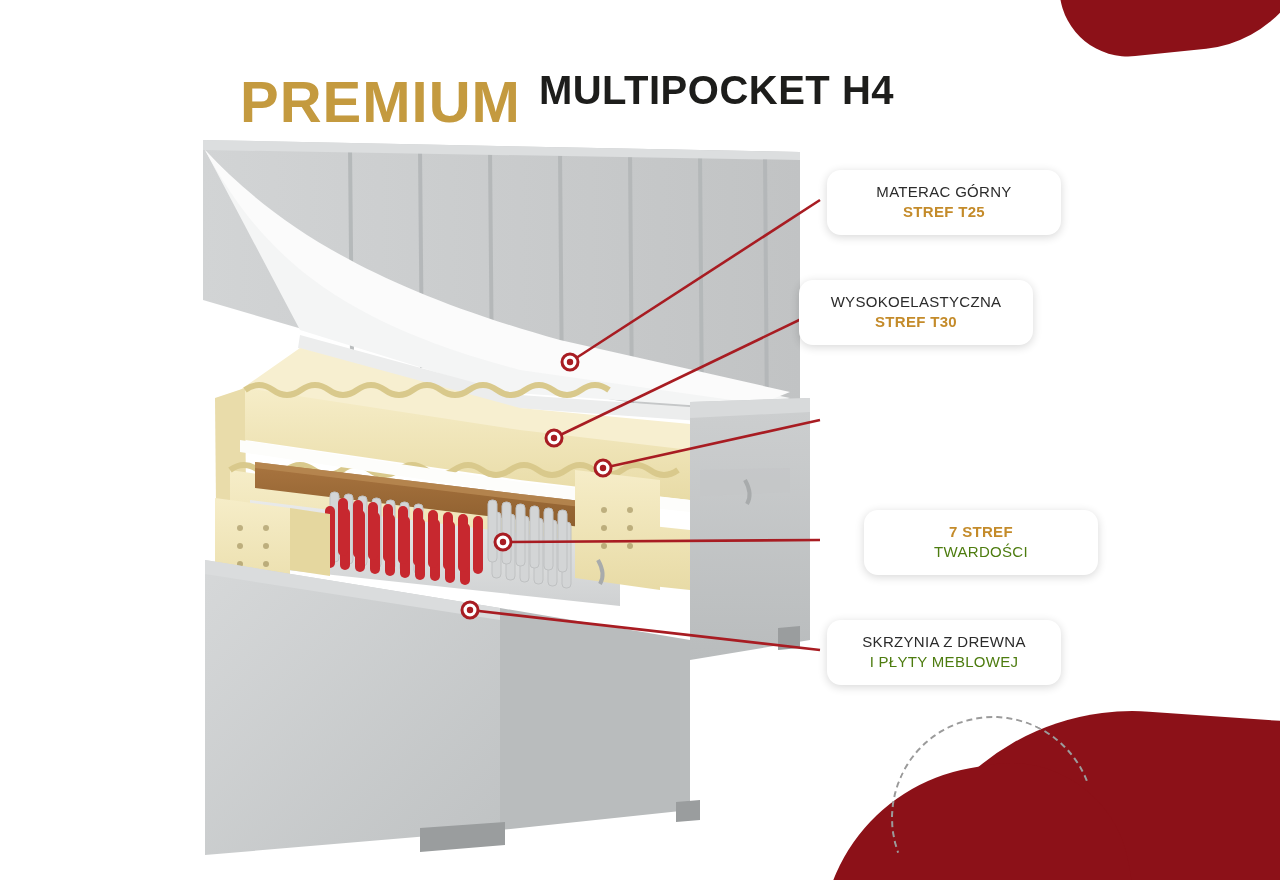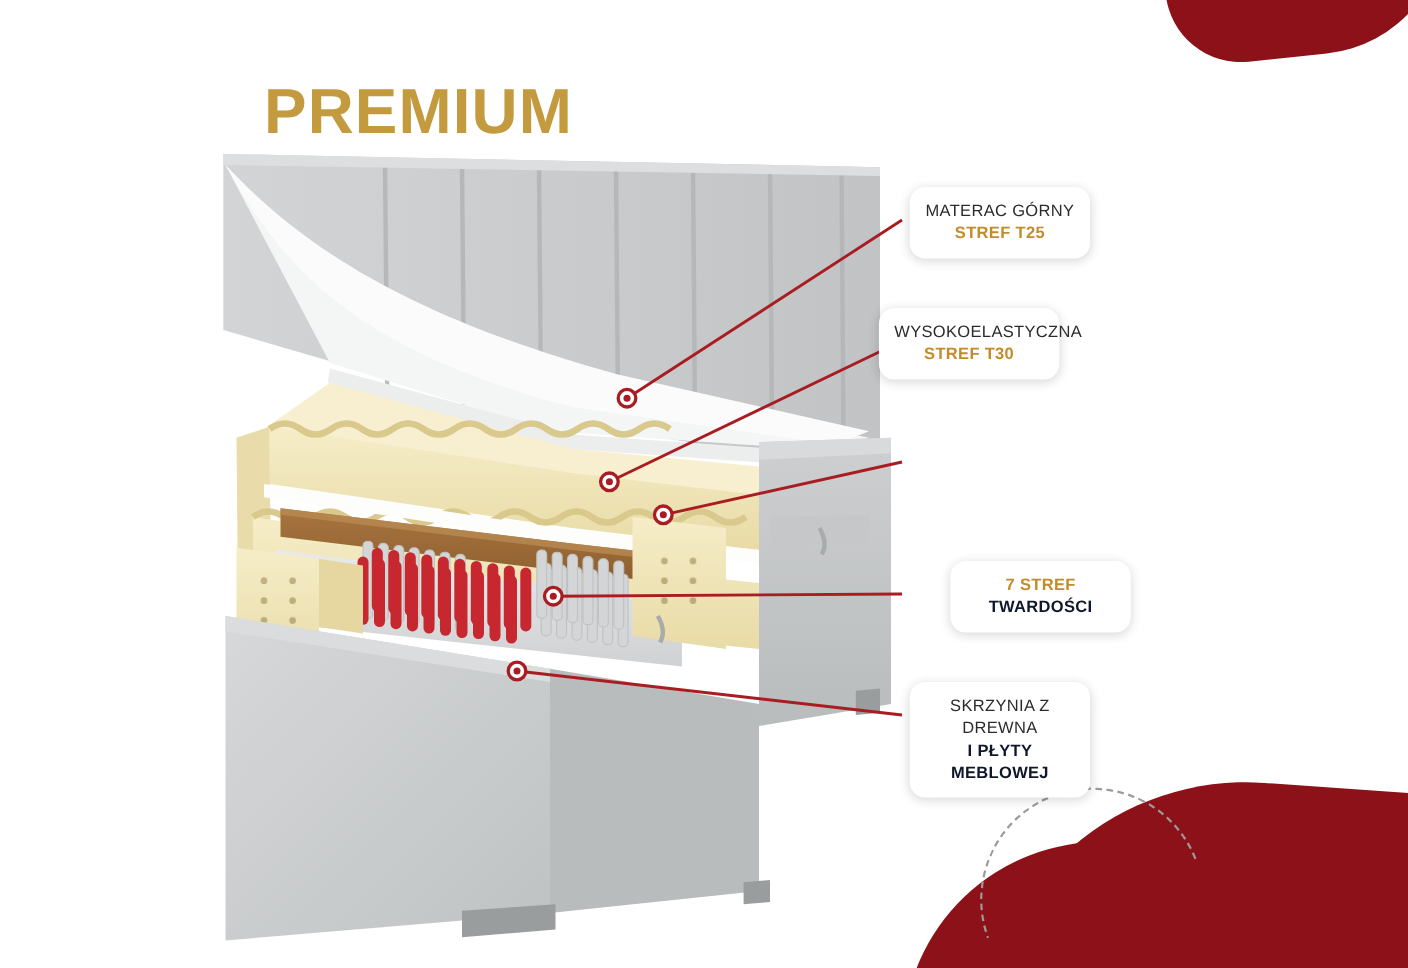--- a/index.html
+++ b/index.html
@@ -87,39 +87,39 @@
     color: #1d1d1b;
     letter-spacing: 0.5px;
   }
   
   .callout {
     position: absolute;
     background: #ffffff;
     border-radius: 14px;
     box-shadow: 0 2px 10px rgba(0,0,0,0.16);
     padding: 12px 14px;
-    width: 164px;
+    width: 234px;
     box-sizing: border-box;
     text-align: center;
     line-height: 1.35;
   }
   .callout .l1 {
     font-size: 15px;
     color: #2b2b2b;
     letter-spacing: 0.3px;
   }
   .callout .l2 {
     font-size: 15px;
     font-weight: bold;
     color: #c48b2a;
     letter-spacing: 0.3px;
   }
   .callout .l2.dark {
-    color: #0f172a;
-    font-weight: bold;
+    color: #4d7c0f;
+    font-weight: normal;
   }
   .callout .l1.gold {
     color: #c48b2a;
     font-weight: bold;
   }
   
   svg.leaders {
     position: absolute;
     left: 0; top: 0;
     width: 1280px;
@@ -139,20 +139,21 @@
 
 <div id="stage">
 
   <div class="corner-tr"></div>
   <div class="corner-br"></div>
   <div class="corner-br2"></div>
   <div class="dashed-arc"></div>
 
   <div class="title-wrap">
     <span class="title-premium">PREMIUM</span>
+    <span class="title-rest">MULTIPOCKET H4</span>
   </div>
 
   <svg class="bed" viewBox="0 0 1280 880" xmlns="http://www.w3.org/2000/svg">
     <defs>
       <linearGradient id="fabricTop" x1="0" y1="0" x2="1" y2="1">
         <stop offset="0%" stop-color="#d6d8d9"></stop>
         <stop offset="100%" stop-color="#bfc2c3"></stop>
       </linearGradient>
       <linearGradient id="fabricSide" x1="0" y1="0" x2="0" y2="1">
         <stop offset="0%" stop-color="#cdcfd0"></stop>

